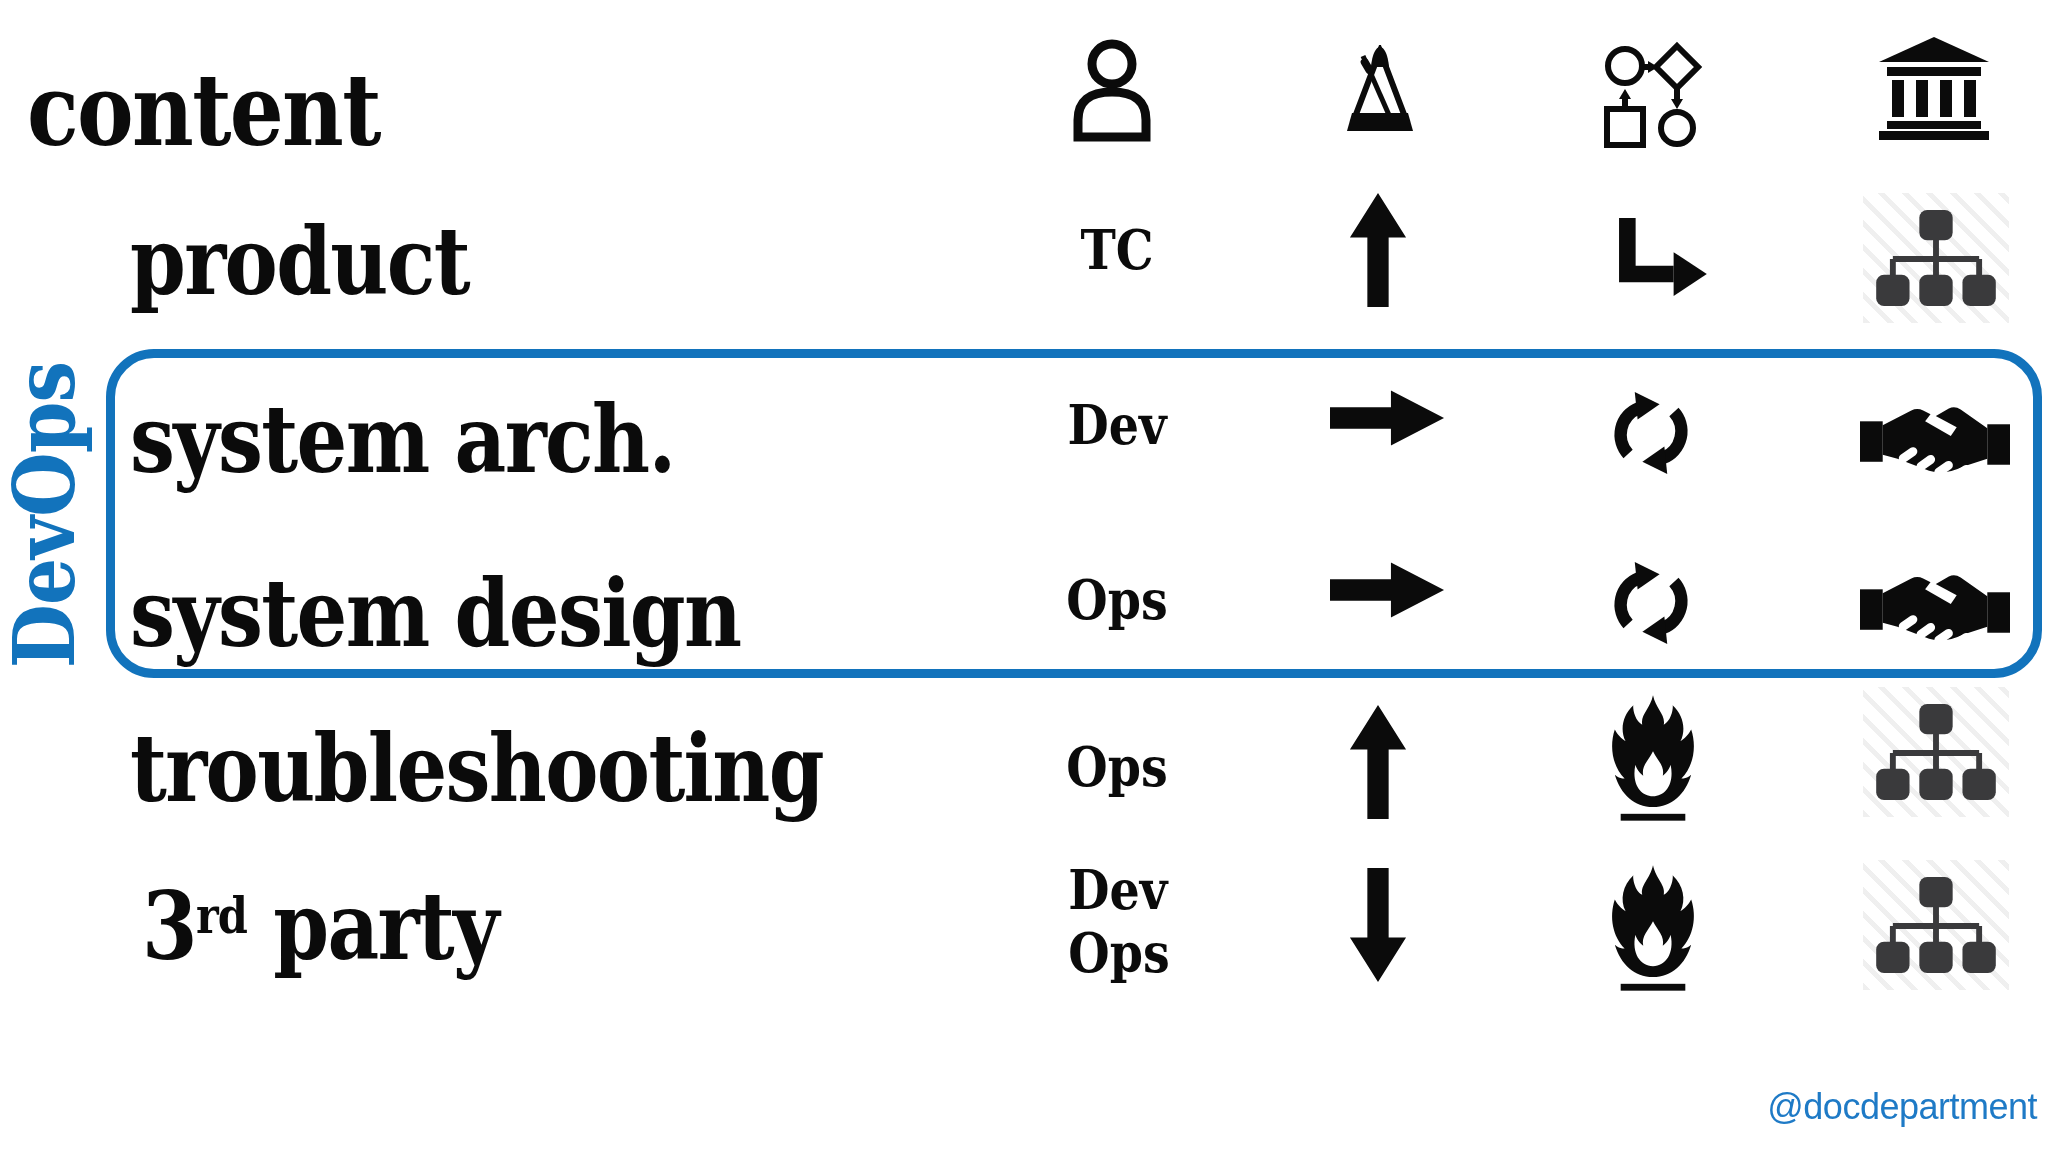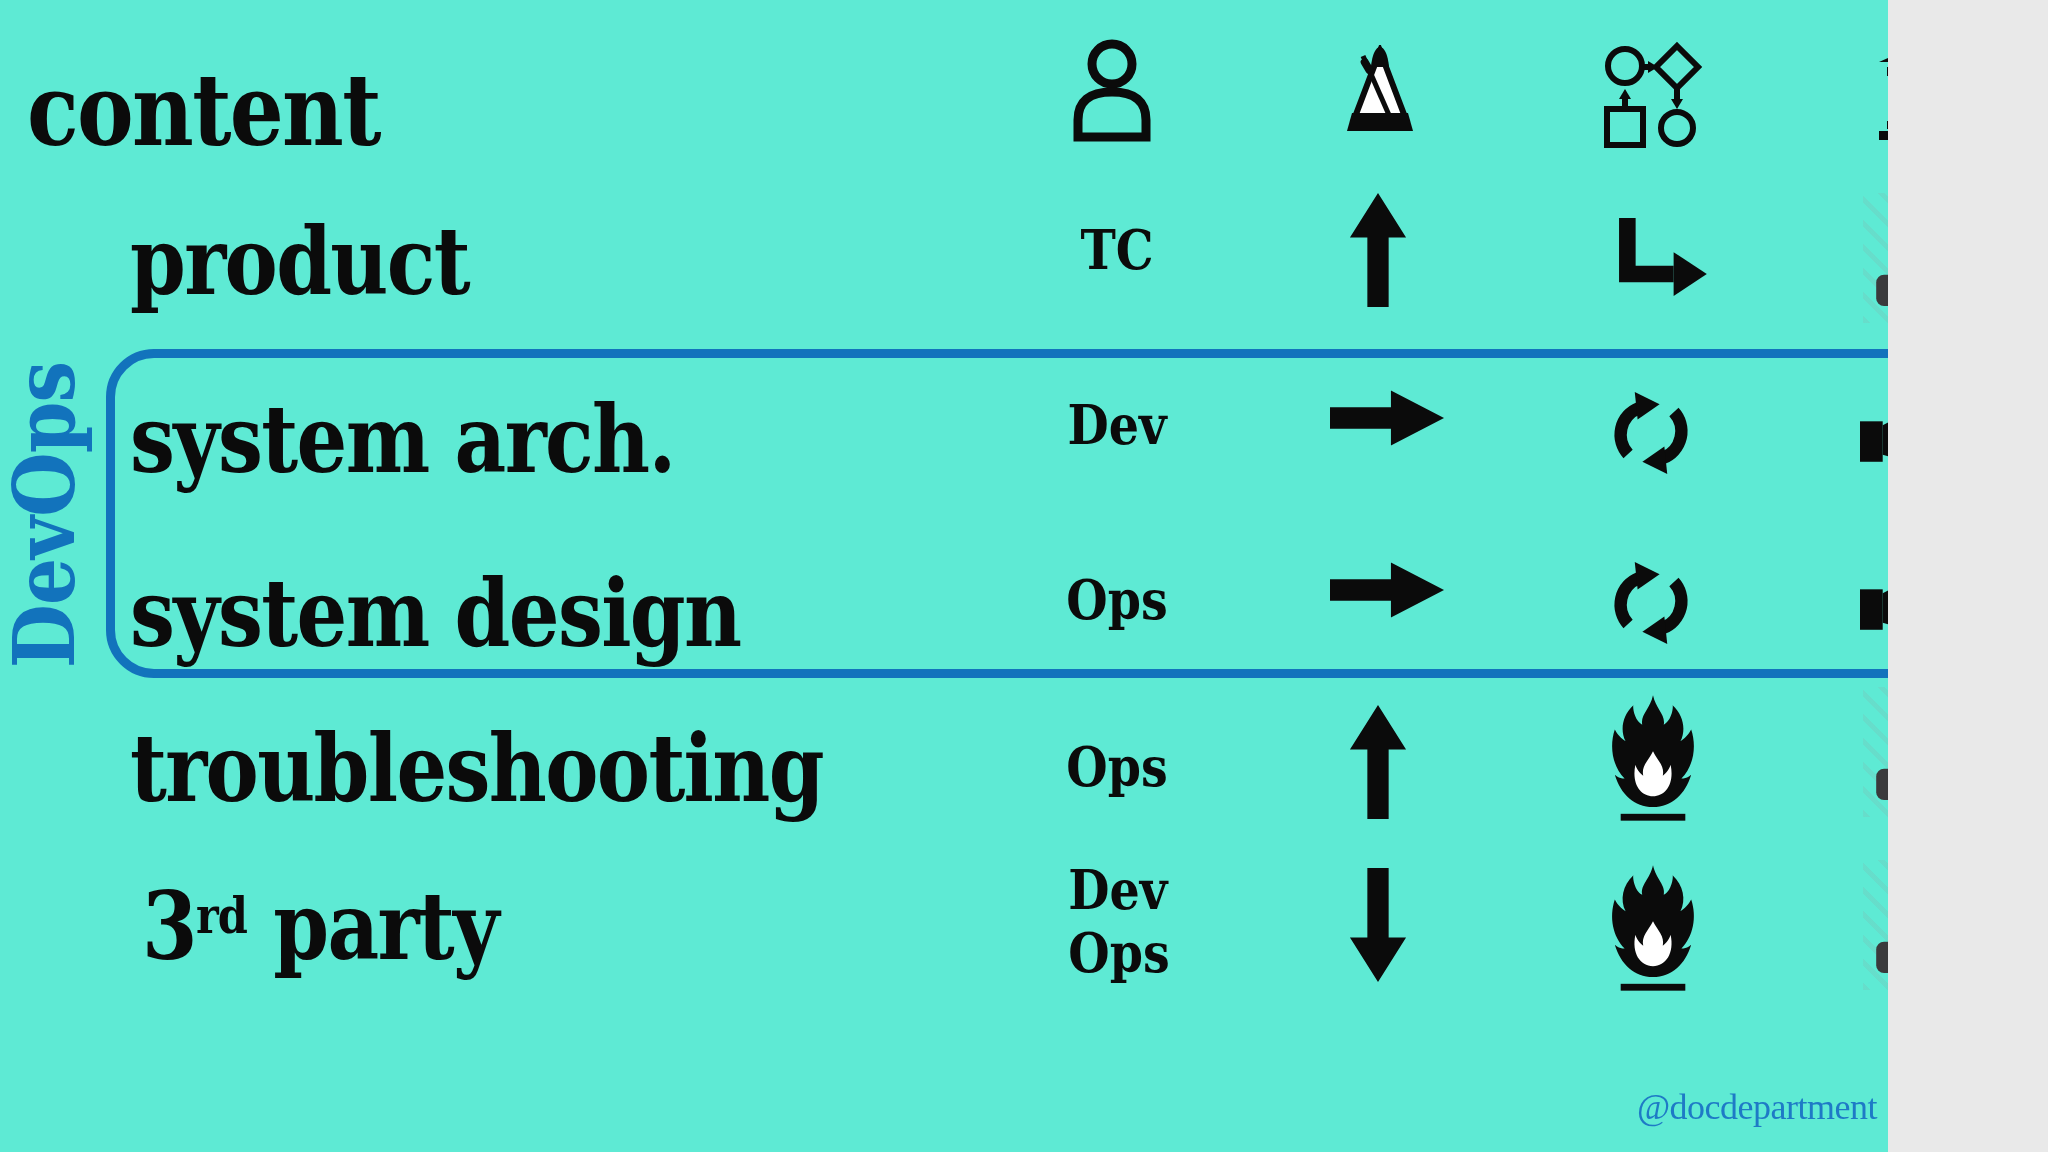--- a/index.html
+++ b/index.html
@@ -1,18 +1,18 @@
 <!DOCTYPE html>
 <html style="--accent_blue: #1273bc; --handle_blue: #1e7ac6; --icon_gray: #3a3a3c; --ink: #0b0b0b;"><head>
 <meta charset="utf-8">
 <style>
   html,body { margin:0; padding:0; background:#e9e9e9; }
   .slide {
-    position:relative; width:1888px; height:1152px;
-    background:#5eead4; overflow:hidden;
+    position:relative; width:2048px; height:1152px;
+    background:#ffffff; overflow:hidden;
     font-family:"DejaVu Serif","Liberation Serif",serif;
   }
   .label {
     position:absolute; font-weight:700; font-size:94px; line-height:1;
     letter-spacing:-2px; white-space:nowrap; color:var(--ink,#0b0b0b);
     transform:scaleX(0.85); transform-origin:0 0;
   }
   .title { font-size:100px; }
   .label sup { font-size:0.54em; vertical-align:0.52em; letter-spacing:-1px; }
   .actor {
@@ -31,21 +31,21 @@
     box-sizing:border-box;
   }
   .devops {
     position:absolute; left:44px; top:515px;
     transform:translate(-50%,-50%) rotate(-90deg) scaleX(0.88);
     font-weight:700; font-size:84px; letter-spacing:-1px; white-space:nowrap;
     color:var(--accent_blue,#1273bc);
   }
   .footer {
     position:absolute; right:11px; top:1086px;
-    font-family:Liberation Serif, serif;
+    font-family:Liberation Sans, sans-serif;
     font-size:36px; letter-spacing:-0.5px; color:var(--handle_blue,#1e7ac6);
   }
   .hatch {
     width:146px; height:130px; display:flex; align-items:center; justify-content:center;
     color:var(--icon_gray,#3a3a3c);
     background:repeating-linear-gradient(45deg,
       rgba(150,150,150,0.15) 0px, rgba(150,150,150,0.15) 5px,
       rgba(255,255,255,0) 5px, rgba(255,255,255,0) 17px);
   }
 </style>

